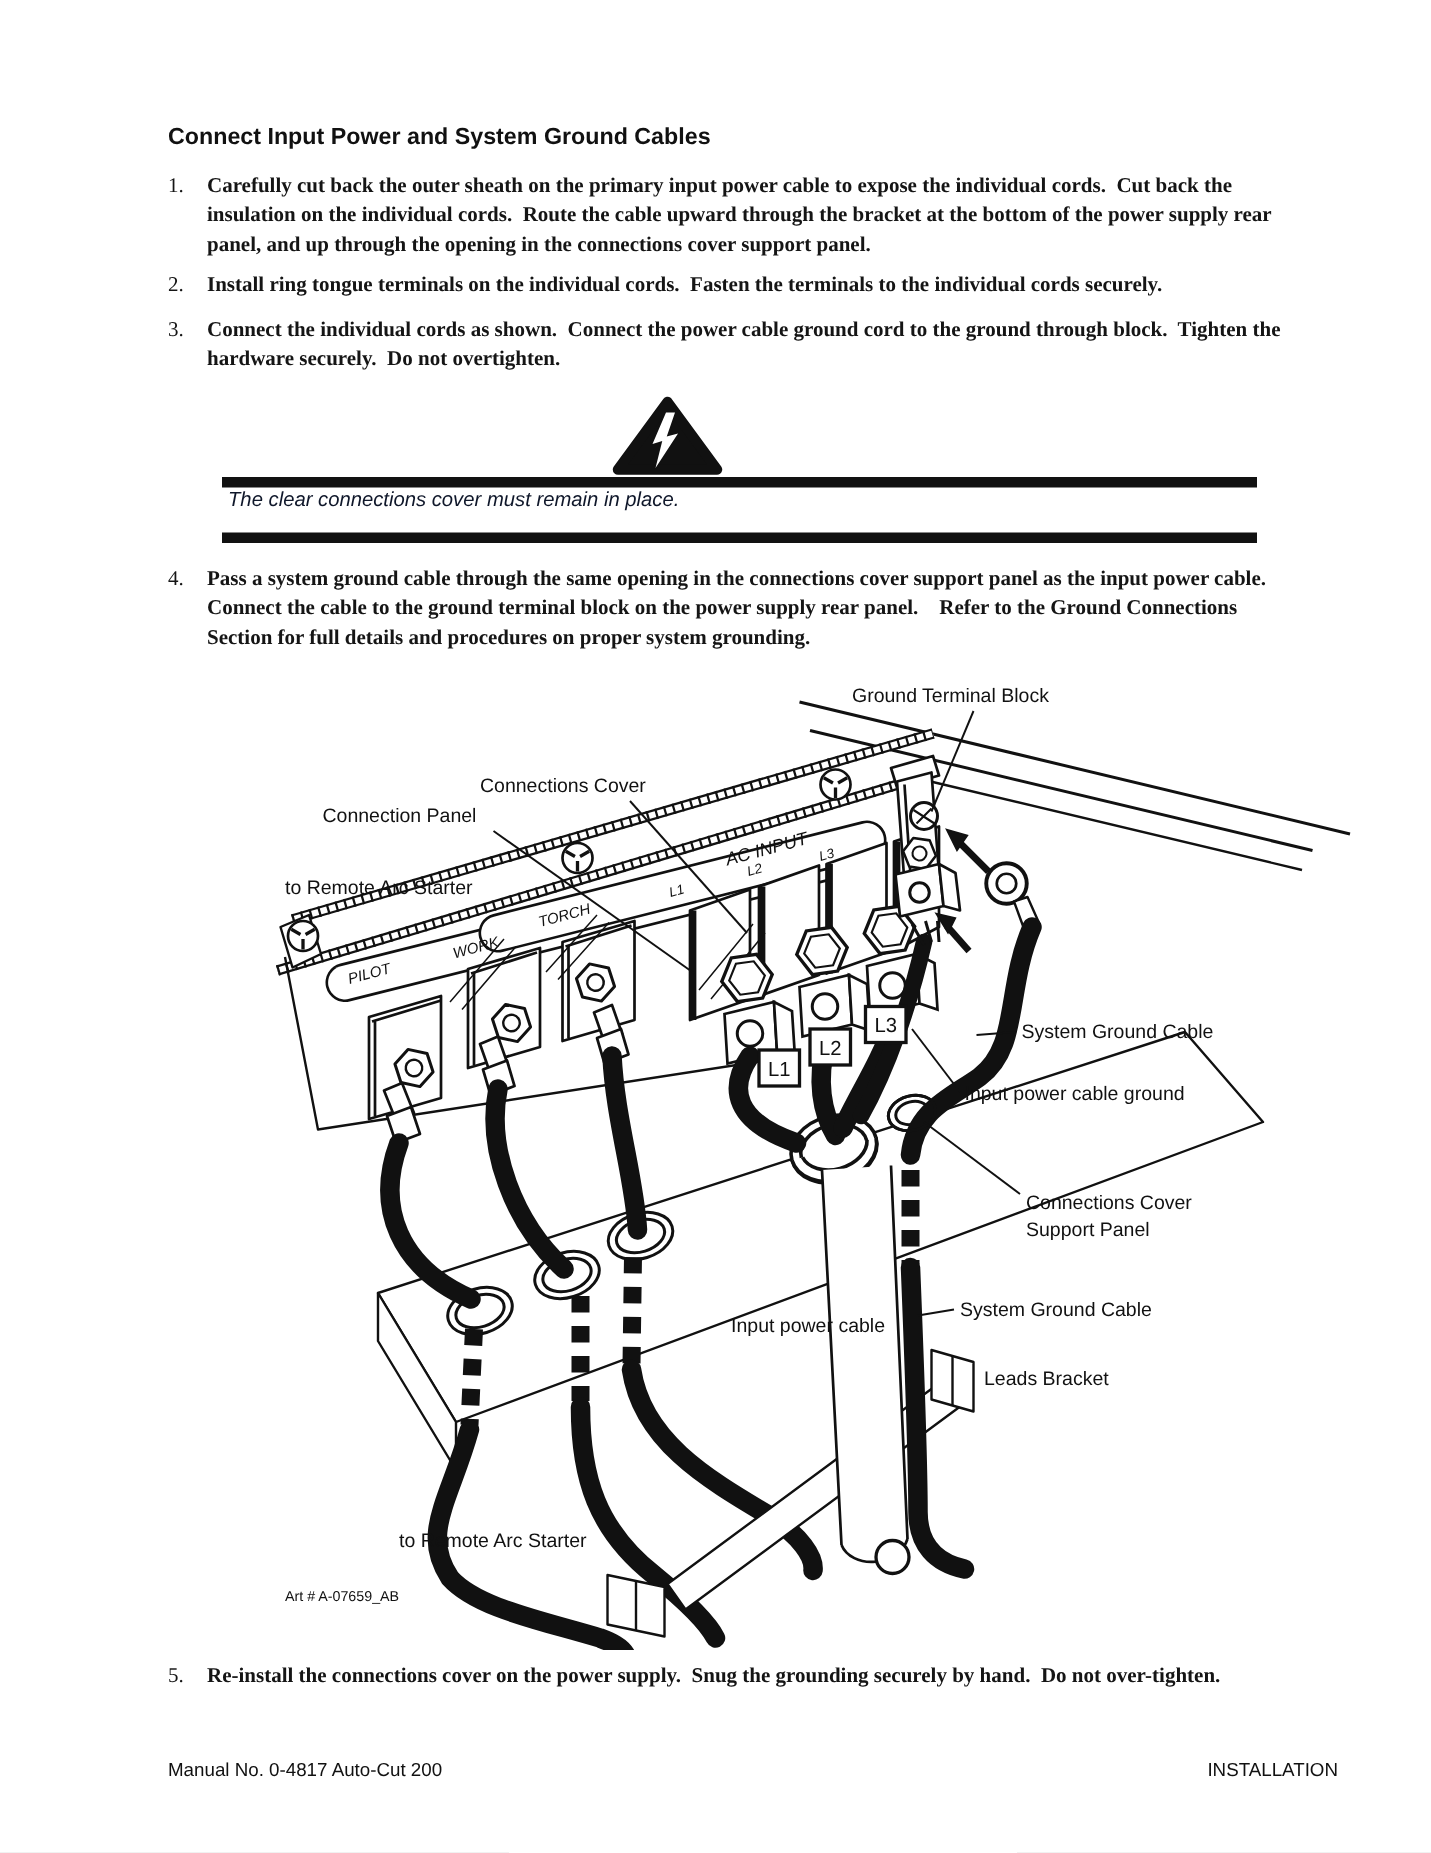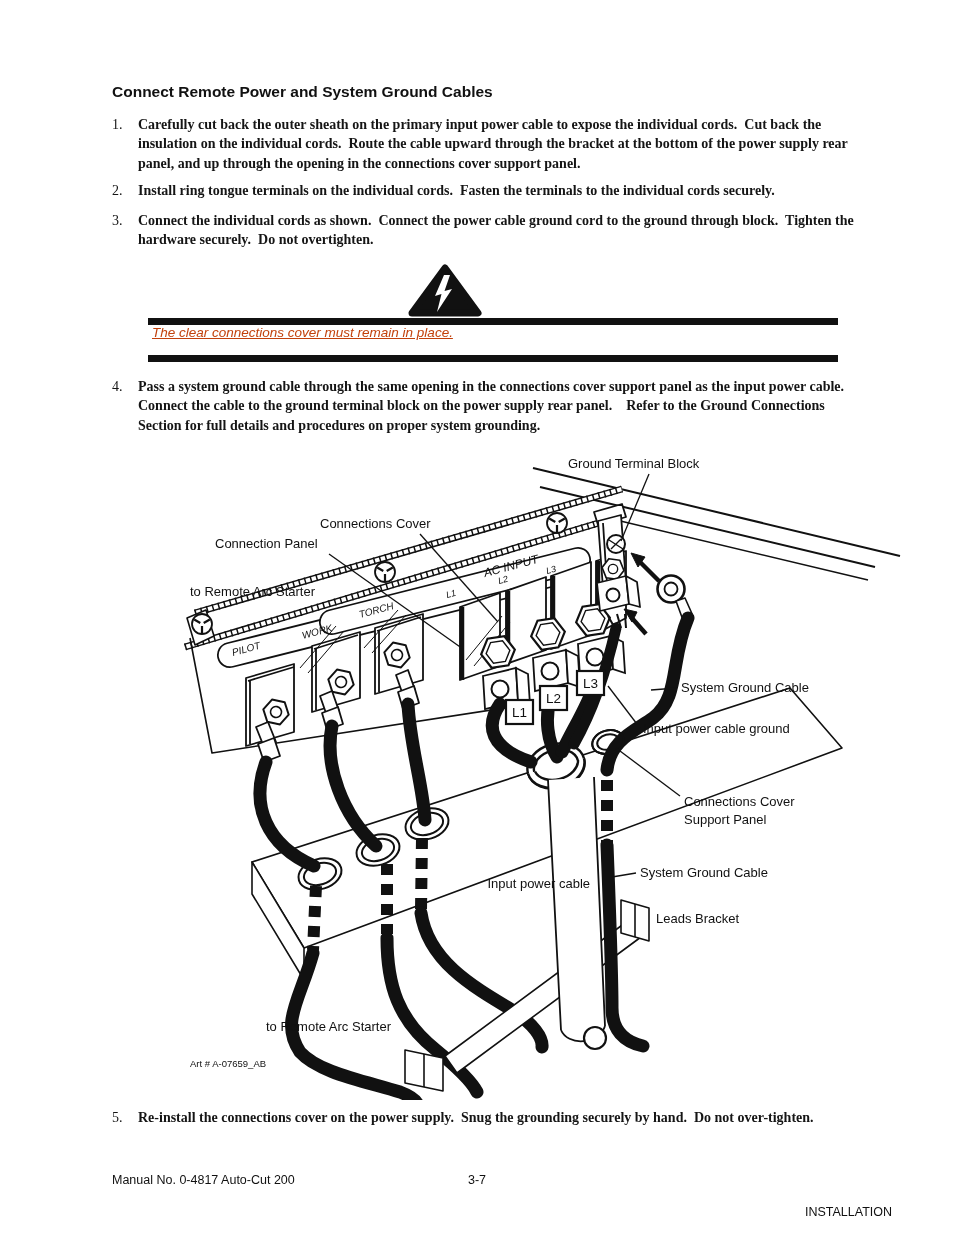--- a/index.html
+++ b/index.html
@@ -6,38 +6,38 @@
   .page{position:relative;width:954px;height:1235px;background:#fff;overflow:hidden;
         font-family:"Liberation Sans",sans-serif;color:#111;}
   .heading{position:absolute;left:112px;top:83px;width:760px;
            font:bold 15.5px/1.2 "Liberation Sans",sans-serif;color:#111;}
   .step{position:absolute;left:112px;width:758px;display:flex;
         font:14px/19.4px "Liberation Serif",serif;color:#151515;}
   .step .num{flex:0 0 26px;}
   .step .txt{flex:1;white-space:pre-wrap;font-weight:bold;}
   .warn-bar{position:absolute;left:148px;width:690px;height:7px;background:#111;}
   .warn-text{position:absolute;left:152px;top:325px;
-             font:italic 13.5px "Liberation Sans",sans-serif;color:#c2410c;text-decoration:underline;}
+             font:italic 13.5px "Liberation Sans",sans-serif;color:#0f172a;}
   .warn-icon{position:absolute;left:407px;top:264px;width:76px;height:55px;}
   .footer{position:absolute;top:1173px;left:0;width:954px;height:20px;
           font:12.5px "Liberation Sans",sans-serif;color:#111;}
   .footer .f-left{position:absolute;left:112px;}
   .footer .f-center{position:absolute;left:0;width:954px;text-align:center;}
-  .footer .f-right{position:absolute;right:62px;margin-top:32px;}
+  .footer .f-right{position:absolute;right:62px;}
   .diagram{position:absolute;left:180px;top:450px;width:774px;height:650px;}
   svg text{font-family:"Liberation Sans",sans-serif;fill:#111;}
   .callout{font-size:13px;}
   .panel-lab{font-style:italic;}
 </style>
 </head>
 <body>
 
 <div class="page">
 
-  <div class="heading">Connect Remote Power and System Ground Cables</div>
+  <div class="heading">Connect Input Power and System Ground Cables</div>
 
   <div class="step" style="top:115px">
     <span class="num">1.</span>
     <span class="txt">Carefully cut back the outer sheath on the primary input power cable to expose the individual cords.  Cut back the insulation on the individual cords.  Route the cable upward through the bracket at the bottom of the power supply rear panel, and up through the opening in the connections cover support panel.</span>
   </div>
   <div class="step" style="top:181px">
     <span class="num">2.</span>
     <span class="txt">Install ring tongue terminals on the individual cords.  Fasten the terminals to the individual cords securely.</span>
   </div>
   <div class="step" style="top:211px">
@@ -288,18 +288,17 @@
     </g>
   </svg>
   </div>
 
   <div class="step" style="top:1108px">
     <span class="num">5.</span>
     <span class="txt">Re-install the connections cover on the power supply.  Snug the grounding securely by hand.  Do not over-tighten.</span>
   </div>
 
   <div class="footer">
-    <span class="f-center">3-7</span>
     <span class="f-left">Manual No. 0-4817 Auto-Cut 200</span>
     <span class="f-right">INSTALLATION</span>
   </div>
 
 </div>
 
 </body></html>

